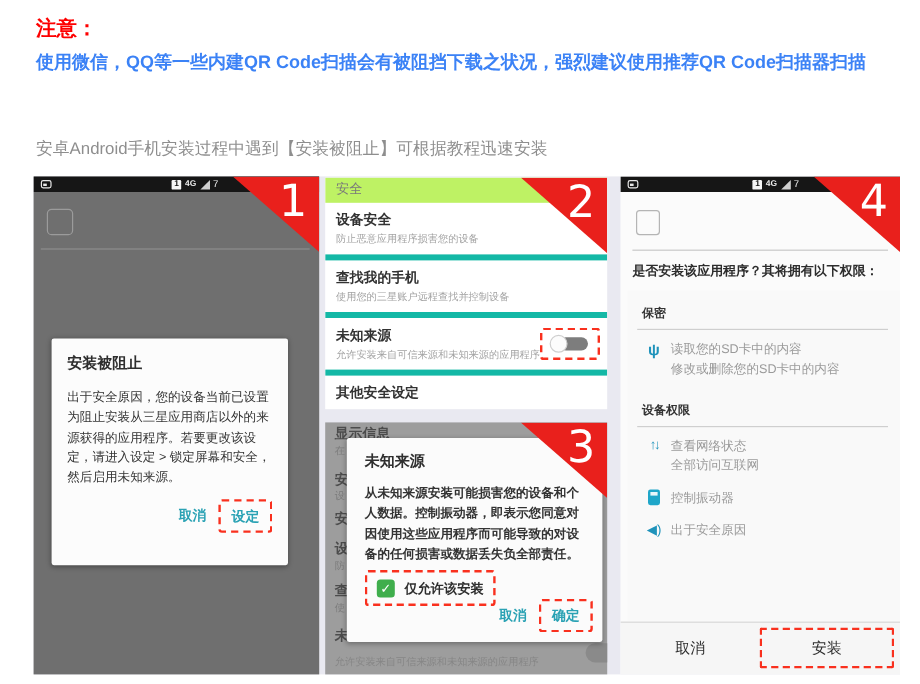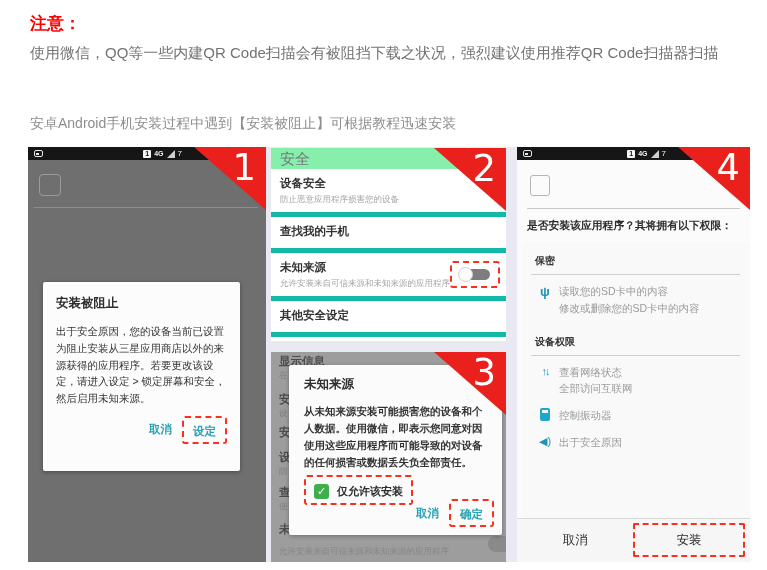--- a/index.html
+++ b/index.html
@@ -2,21 +2,21 @@
 <html><head>
 <meta charset="utf-8">
 <style>
   * { margin:0; padding:0; box-sizing:border-box; }
   html,body { background:#ffffff; }
   body { font-family:"Liberation Sans","DejaVu Sans",sans-serif; }
   .page { position:relative; width:767px; height:570px; background:#fff; overflow:hidden; }
 
   
   .notice-title { position:absolute; left:30px; top:12px; font-size:17px; font-weight:bold; color:#fe0000; }
-  .notice-body  { position:absolute; left:30px; top:40px; width:712px; font-size:15px; font-weight:normal; color:#737373; line-height:1.75; }
+  .notice-body  { position:absolute; left:30px; top:40px; width:712px; font-size:15px; font-weight:bold; color:#3b82f6; line-height:1.75; }
   .subtitle     { position:absolute; left:30px; top:115px; font-size:14px; color:#8e8e8e; }
 
   
   .strip { position:absolute; left:28px; top:147px; width:722px; height:415px; background:#e9e9f1; }
 
   .corner-badge { position:absolute; top:0; right:0; width:72px; height:63px;
     background:#e9201c; clip-path:polygon(0 0,100% 0,100% 100%); z-index:30; }
   .corner-badge .num { position:absolute; top:1px; right:10px; color:#fff; font-size:37px; line-height:1.1; font-family:"DejaVu Sans",sans-serif; }
 
   .dashed-box { display:inline-block; border:2px dashed #f9301e; border-radius:3px; padding:3px 9px; }
@@ -38,21 +38,21 @@
   .p1-divider { position:absolute; left:6px; right:8px; top:60px; height:1px; background:#8d8d8d; }
   .dialog1 { position:absolute; left:15px; top:135px; width:197px; background:#fcfcfc; border-radius:2px;
     box-shadow:0 1px 4px rgba(0,0,0,.35); padding:13px 13px 27px; }
   .dlg-title { font-size:12.5px; font-weight:bold; color:#2e2e2e; }
   .dlg-body  { margin-top:11px; font-size:10.5px; color:#333; line-height:1.6; font-weight:normal; }
   .dlg-actions { margin-top:9px; display:flex; justify-content:flex-end; align-items:center; gap:10px; }
   .dlg-btn { color:#2aa2b4; font-size:11.5px; font-weight:bold; cursor:pointer; }
 
   
   .panel2 { position:absolute; left:243px; top:1px; width:235px; height:193px; background:#fff; overflow:hidden; }
-  .s2-header { height:21px; line-height:21px; padding-left:9px; font-size:15px; color:#7a7a7a; background:#86efac; }
+  .s2-header { height:21px; line-height:21px; padding-left:9px; font-size:11px; color:#7a7a7a; background:#bef264; }
   .s2-row { position:relative; padding:7px 9px 6px; border-bottom:5px solid #14b8a6; }
   .s2-row:last-child { border-bottom:none; }
   .s2-title { font-size:11.5px; font-weight:bold; color:#333; margin-bottom:3px; }
   .s2-desc  { font-size:8.5px; color:#a3a3a3; max-width:172px; white-space:nowrap; }
   .toggle-wrap { position:absolute; right:6px; top:8px; }
   .toggle { position:relative; width:34px; height:15px; }
   .toggle .track { position:absolute; left:8px; top:2px; width:24px; height:11px; background:#7d7d7d; border-radius:6px; }
   .toggle .knob  { position:absolute; left:0; top:0; width:15px; height:15px; background:#fcfcfc; border:1px solid #cfcfcf; border-radius:50%; }
 
   
@@ -134,20 +134,21 @@
     <div class="panel2">
       <div class="s2-header">安全</div>
 
       <div class="s2-row">
         <div class="s2-title">设备安全</div>
         <div class="s2-desc">防止恶意应用程序损害您的设备</div>
       </div>
 
       <div class="s2-row">
         <div class="s2-title">查找我的手机</div>
+        <div class="s2-desc">使用您的三星账户远程查找并控制设备</div>
       </div>
 
       <div class="s2-row">
         <div class="s2-title">未知来源</div>
         <div class="s2-desc">允许安装来自可信来源和未知来源的应用程序</div>
         <div class="toggle-wrap dashed-box" style="padding:4px 6px;">
           <div class="toggle">
             <div class="track"></div>
             <div class="knob"></div>
           </div>
@@ -172,21 +173,21 @@
       <div class="p3-bg-t" style="top:98px;">设</div>
       <div class="p3-bg-s" style="top:114px;">防</div>
       <div class="p3-bg-t" style="top:133px;">查</div>
       <div class="p3-bg-s" style="top:149px;">使</div>
       <div class="p3-bg-t" style="top:170px;">未</div>
       <div class="p3-bottom-desc">允许安装来自可信来源和未知来源的应用程序</div>
       <div class="p3-toggle-part"></div>
 
       <div class="dialog3">
         <div class="dlg-title">未知来源</div>
-        <div class="dlg3-body">从未知来源安装可能损害您的设备和个人数据。使用微信，即表示您同意对因使用这些应用程序而可能导致的对设备的任何损害或数据丢失负全部责任。</div>
+        <div class="dlg3-body">从未知来源安装可能损害您的设备和个人数据。控制振动器，即表示您同意对因使用这些应用程序而可能导致的对设备的任何损害或数据丢失负全部责任。</div>
         <span class="dashed-box" style="padding:4px 8px; margin-top:4px; display:inline-block;">
           <span class="check-row" style="margin:0;">
             <span class="checkbox">✓</span>
             <span class="check-label">仅允许该安装</span>
           </span>
         </span>
         <div class="dlg3-actions">
           <span class="dlg-btn">取消</span>
           <span class="dashed-box">
             <span class="dlg-btn">确定</span>

